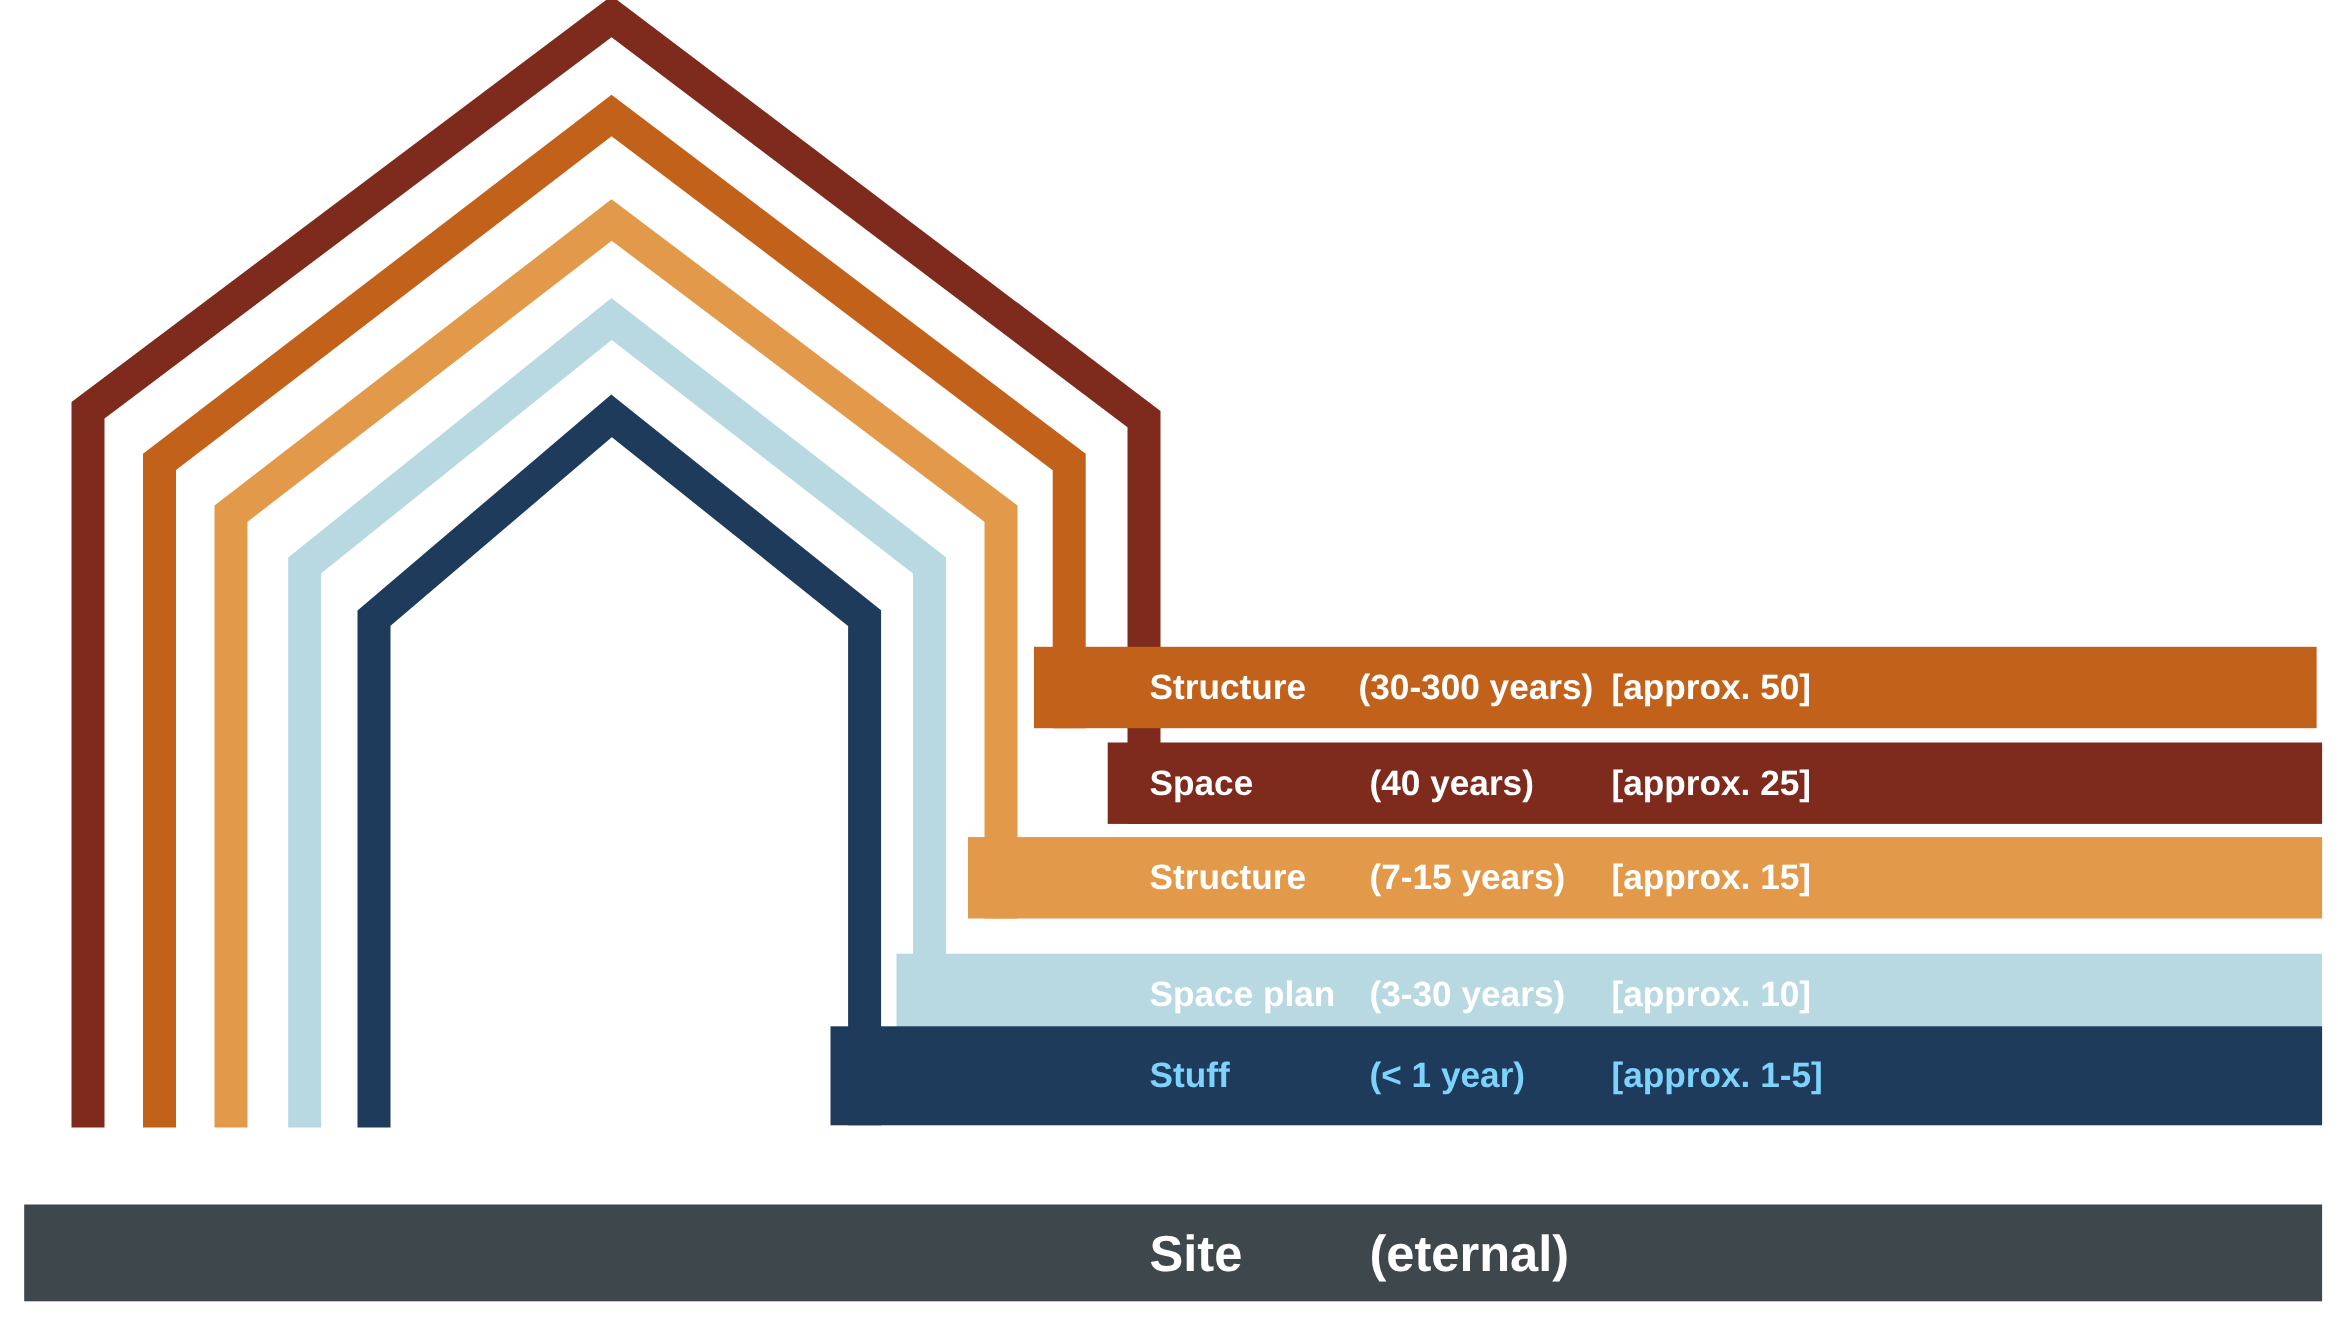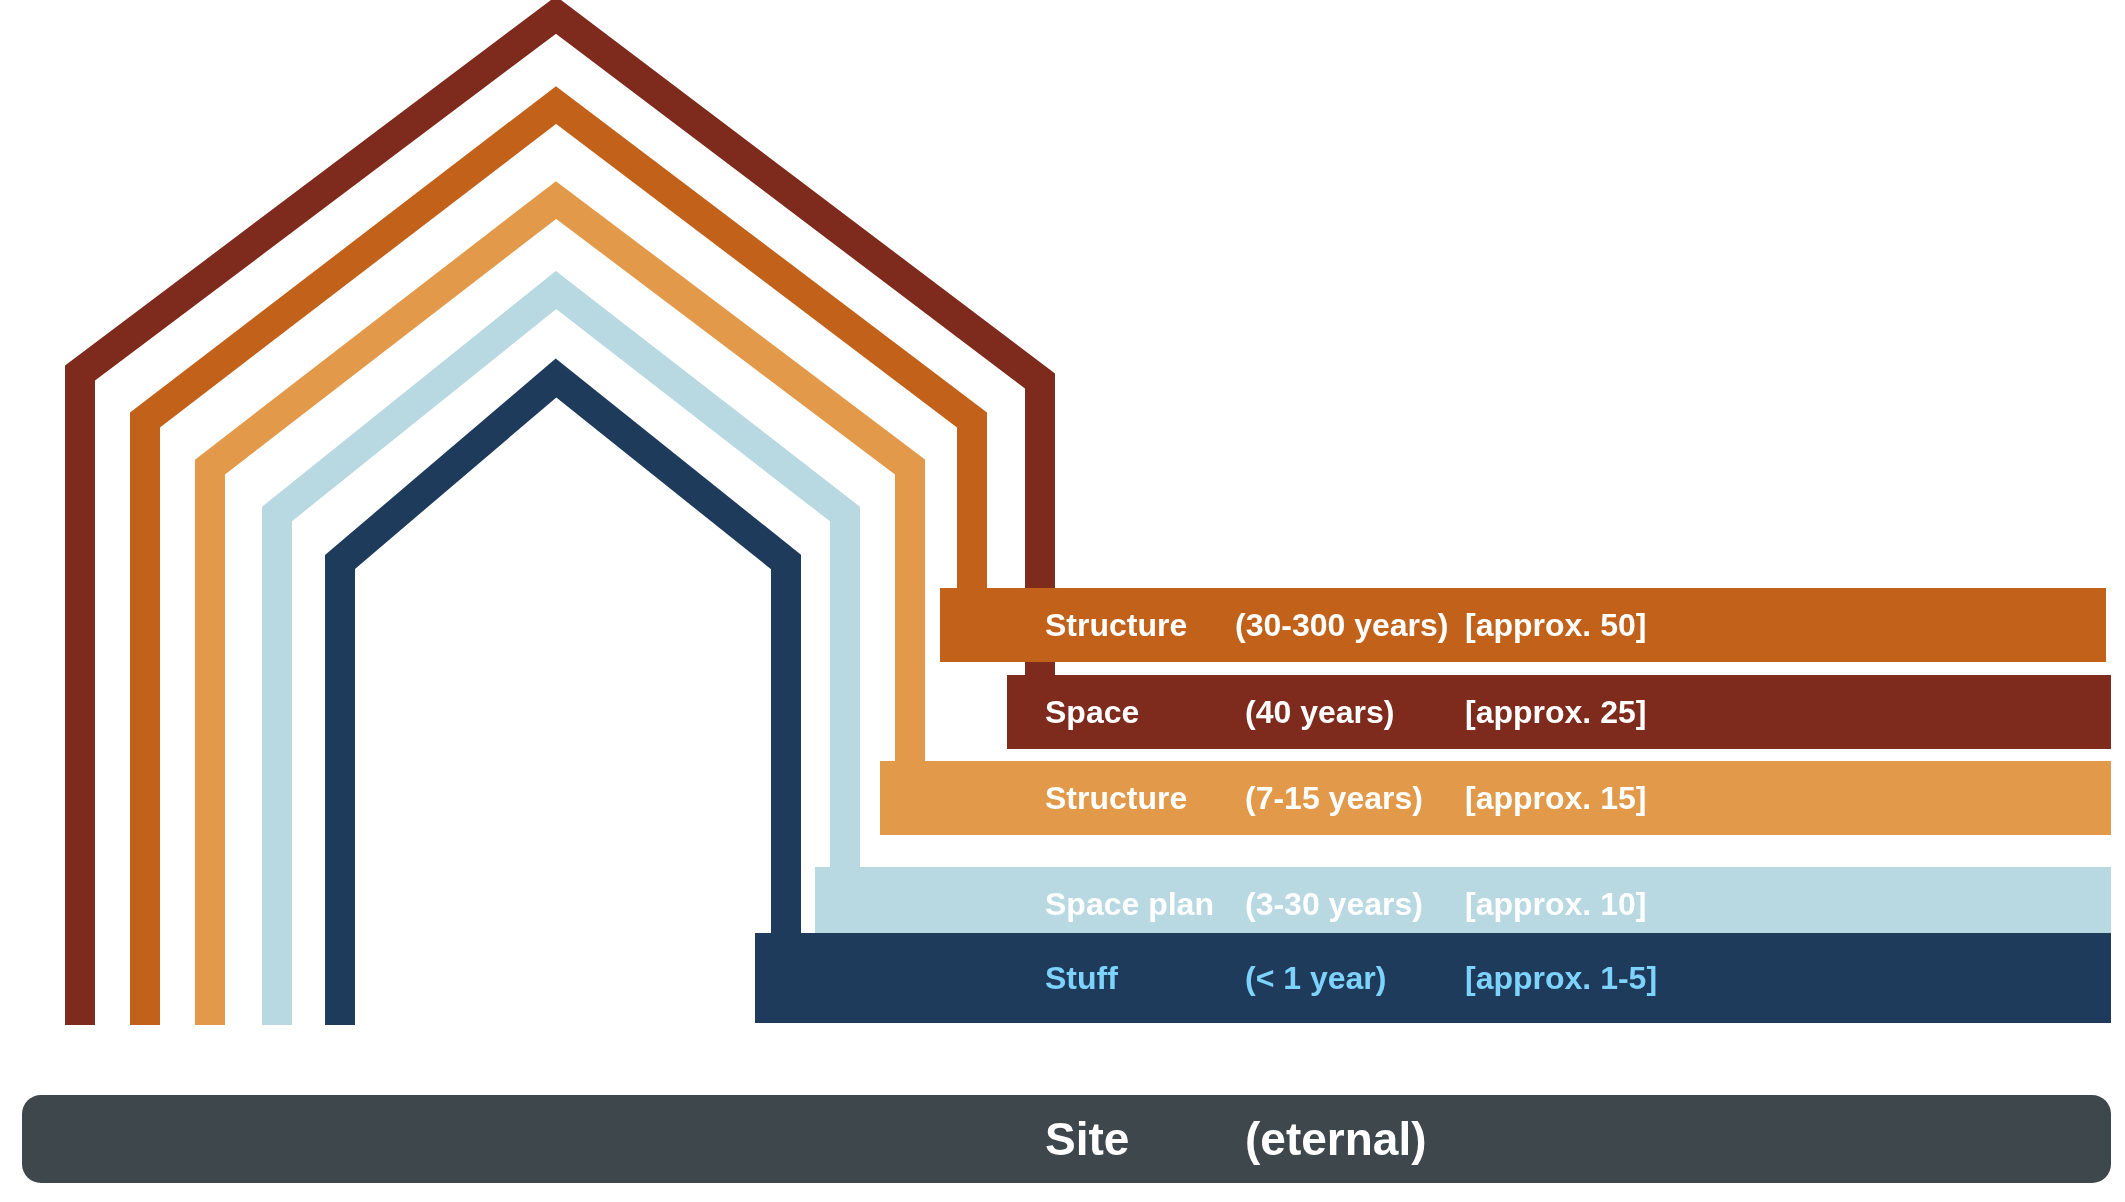--- a/index.html
+++ b/index.html
@@ -82,18 +82,18 @@
     <span class="colcell" style="left:430px">(3-30 years)</span>
     <span class="colcell" style="left:650px">[approx. 10]</span>
   </div>
 
   <div class="bar stuff" style="background: rgb(31, 59, 92); color: #7dd3fc;">
     <span class="colcell" style="left:290px">Stuff</span>
     <span class="colcell" style="left:490px">(&lt; 1 year)</span>
     <span class="colcell" style="left:710px">[approx. 1-5]</span>
   </div>
 
-  <div class="bar sitebar" style="background: rgb(61, 71, 76); color: rgb(255, 255, 255); border-radius: 19px;">
+  <div class="bar sitebar" style="background: rgb(61, 71, 76); color: rgb(255, 255, 255);">
     <span class="colcell" style="left:1023px">Site</span>
     <span class="colcell" style="left:1223px">(eternal)</span>
   </div>
 
 </div>
 
 </body></html>

